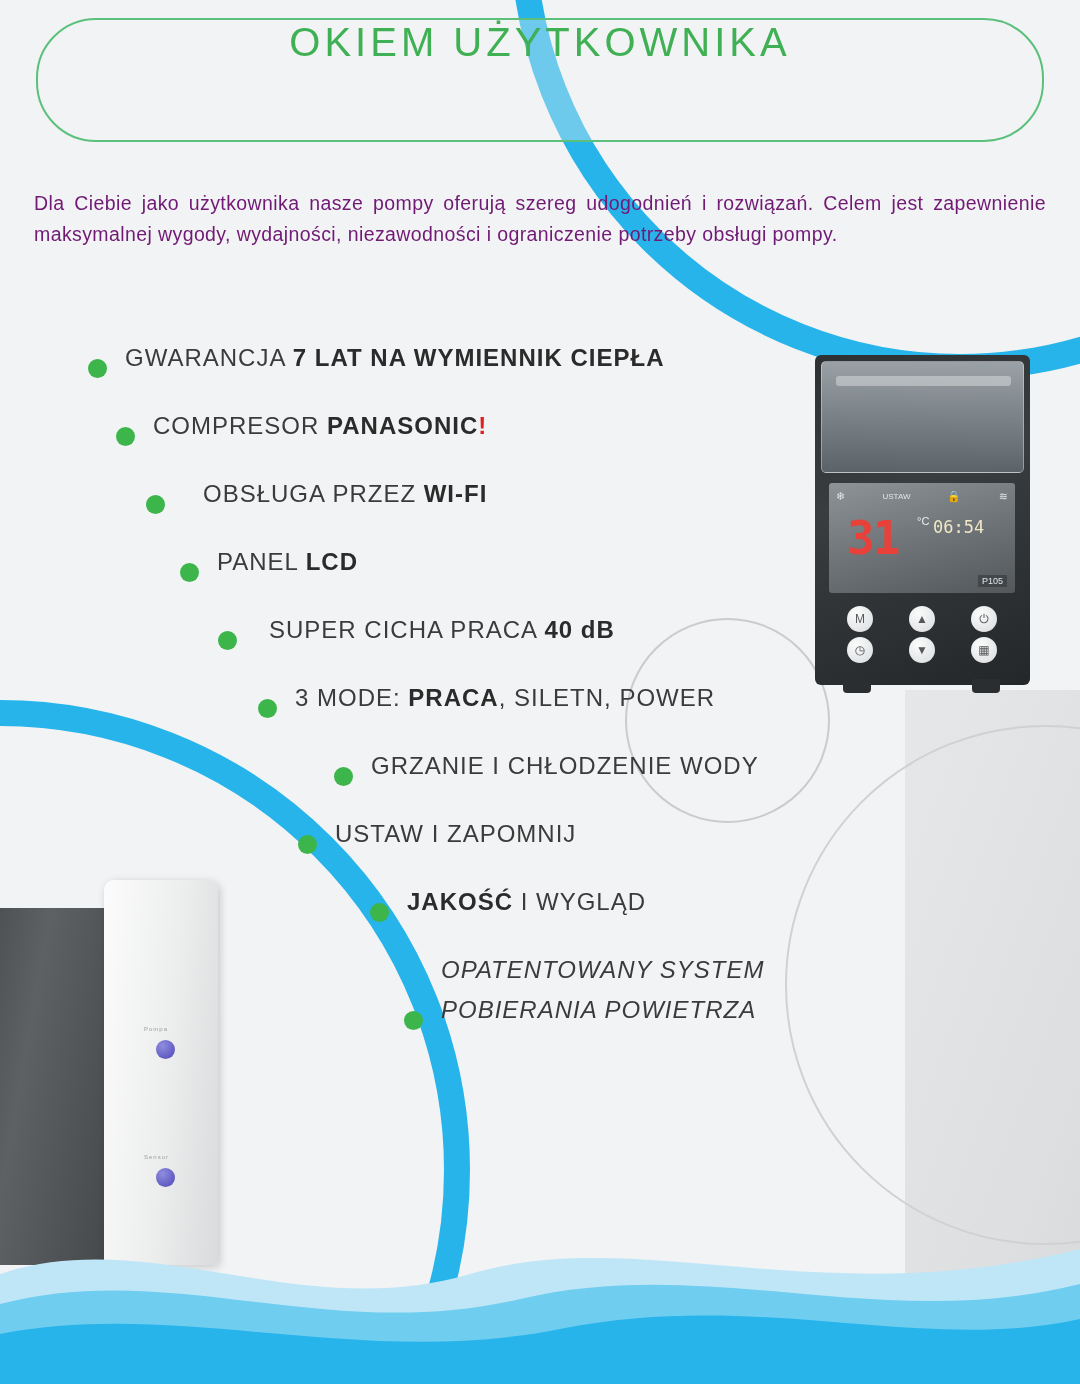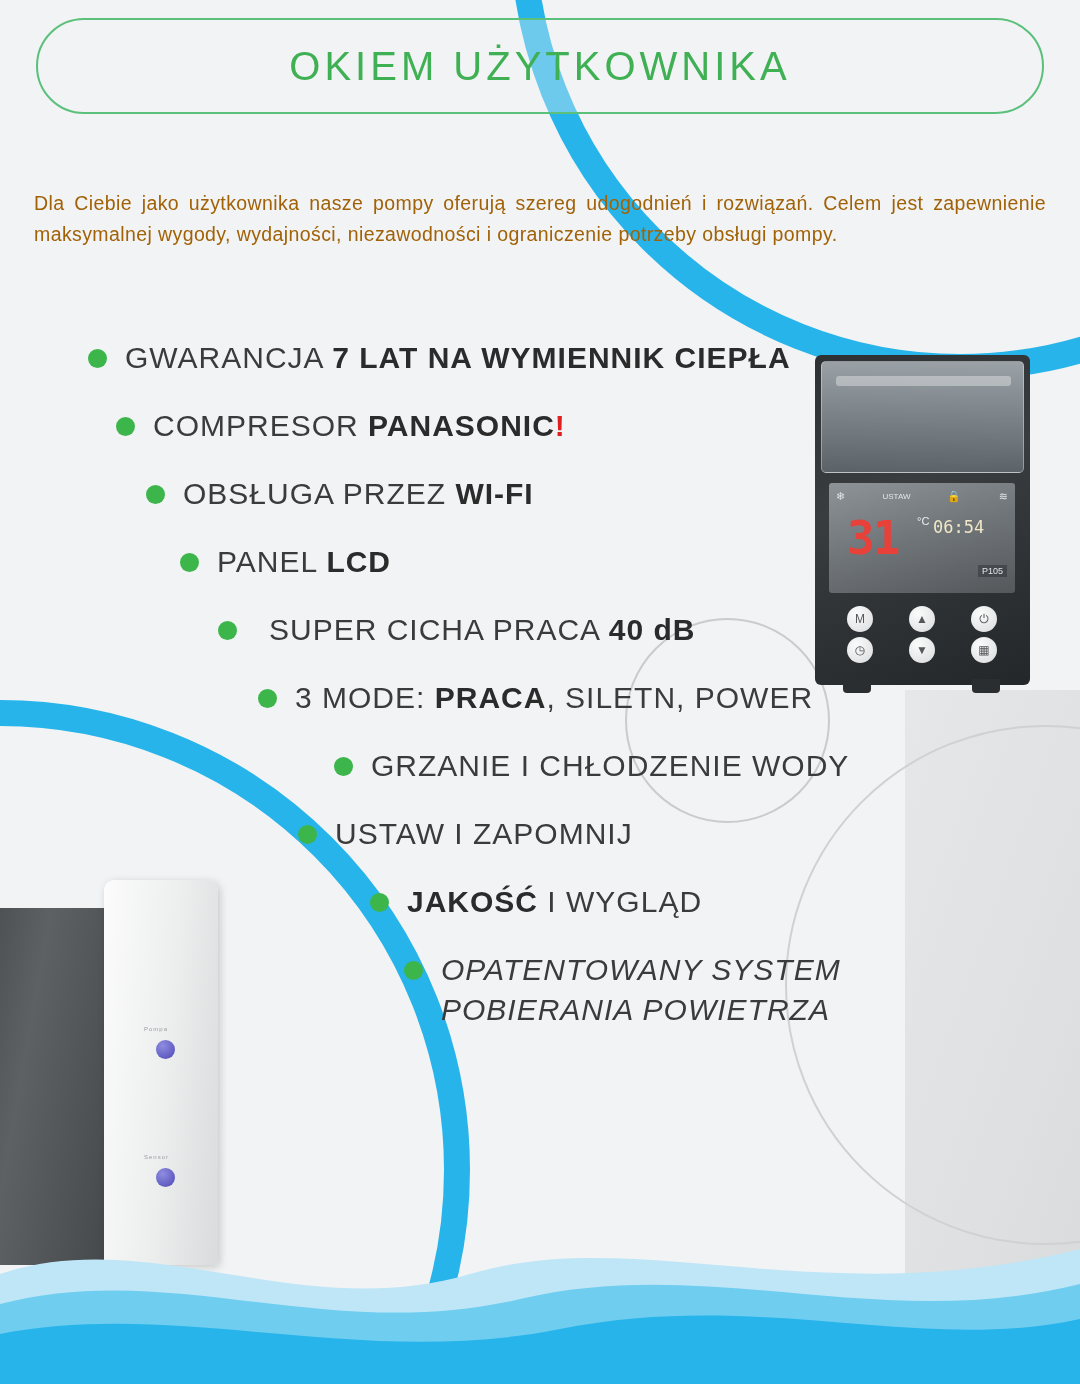--- a/index.html
+++ b/index.html
@@ -80,26 +80,26 @@
     width: 1080px;
     height: 180px;
   }
 
   
   .header-pill {
     position: absolute;
     top: 18px;
     left: 36px;
     width: 1008px;
-    height: 96px;
+    height: 124px;
     border: 2px solid #5ac07b;
     border-radius: 60px;
     box-sizing: border-box;
     display: flex;
-    align-items: center;
+    align-items: flex-start;
     justify-content: center;
     background: rgba(242,243,244,0.35);
   }
   .header-title {
     font-size: 40px;
     letter-spacing: 4px;
     color: #3fb053;
     font-weight: 400;
     text-align: center;
     white-space: nowrap;
@@ -107,39 +107,39 @@
 
   
   .intro {
     position: absolute;
     top: 168px;
     left: 34px;
     width: 1012px;
     font-size: 19.5px;
     line-height: 31px;
     letter-spacing: 0.4px;
-    color: #a16207;
+    color: #701a75;
     text-align: justify;
   }
 
   
   .bullet-list {
     position: absolute;
     top: 338px;
     left: 0;
     width: 1080px;
     list-style: none;
     margin: 0;
     padding: 0;
   }
   .bullet-item {
     display: flex;
-    align-items: flex-start;
+    align-items: flex-end;
     margin-bottom: 28px;
-    font-size: 30px;
+    font-size: 24px;
     letter-spacing: 1px;
     color: #3b3b3b;
     line-height: 40px;
     white-space: pre-wrap;
   }
   .bullet-dot {
     width: 19px;
     height: 19px;
     border-radius: 50%;
     background: #3cb54a;
@@ -223,21 +223,21 @@
   .therm-clock {
     position: absolute;
     top: 34px;
     left: 104px;
     font-size: 17px;
     color: #f0e7c7;
     font-family: "DejaVu Sans Mono", monospace;
   }
   .therm-badge {
     position: absolute;
-    bottom: 16px;
+    bottom: 6px;
     right: 8px;
     font-size: 9px;
     color: #dfe6ea;
     background: rgba(0,0,0,0.25);
     padding: 1px 4px;
     border-radius: 0;
   }
   .therm-buttons {
     position: absolute;
     top: 248px;
@@ -330,21 +330,21 @@
 
 <div class="header-pill">
   <div class="header-title">OKIEM UŻYTKOWNIKA</div>
 </div>
 
 <p class="intro">Dla Ciebie jako użytkownika nasze pompy oferują szereg udogodnień i rozwiązań. Celem jest zapewnienie maksymalnej wygody, wydajności, niezawodności i ograniczenie potrzeby obsługi pompy.</p>
 
 <ul class="bullet-list" id="feature-list">
     <li class="bullet-item" style="margin-left: 88px;"><span class="bullet-dot"></span><span class="bullet-text">GWARANCJA <b>7 LAT NA WYMIENNIK CIEPŁA</b></span></li>
     <li class="bullet-item" style="margin-left: 116px;"><span class="bullet-dot"></span><span class="bullet-text">COMPRESOR <b>PANASONIC</b><span class="excl">!</span></span></li>
-    <li class="bullet-item" style="margin-left: 146px;"><span class="bullet-dot"></span><span class="bullet-text">OBSŁUGA PRZEZ <b>WI-FI</b></span></li>
+    <li class="bullet-item" style="margin-left: 146px; gap: 20px;"><span class="bullet-dot"></span><span class="bullet-text">OBSŁUGA PRZEZ <b>WI-FI</b></span></li>
     <li class="bullet-item" style="margin-left: 180px;"><span class="bullet-dot"></span><span class="bullet-text">PANEL <b>LCD</b></span></li>
     <li class="bullet-item" style="margin-left: 218px; gap: 14px;"><span class="bullet-dot"></span><span class="bullet-text">SUPER CICHA PRACA <b>40 dB</b></span></li>
     <li class="bullet-item" style="margin-left: 258px;"><span class="bullet-dot"></span><span class="bullet-text">3 MODE: <b>PRACA</b>, SILETN, POWER</span></li>
     <li class="bullet-item" style="margin-left: 334px;"><span class="bullet-dot"></span><span class="bullet-text">GRZANIE I CHŁODZENIE WODY</span></li>
     <li class="bullet-item" style="margin-left: 298px;"><span class="bullet-dot"></span><span class="bullet-text">USTAW I ZAPOMNIJ</span></li>
     <li class="bullet-item" style="margin-left: 370px;"><span class="bullet-dot"></span><span class="bullet-text"><b>JAKOŚĆ</b> I WYGLĄD</span></li>
     <li class="bullet-item" style="margin-left: 404px; font-style: italic;"><span class="bullet-dot"></span><span class="bullet-text">OPATENTOWANY SYSTEM
 POBIERANIA POWIETRZA</span></li>
   </ul>
 

